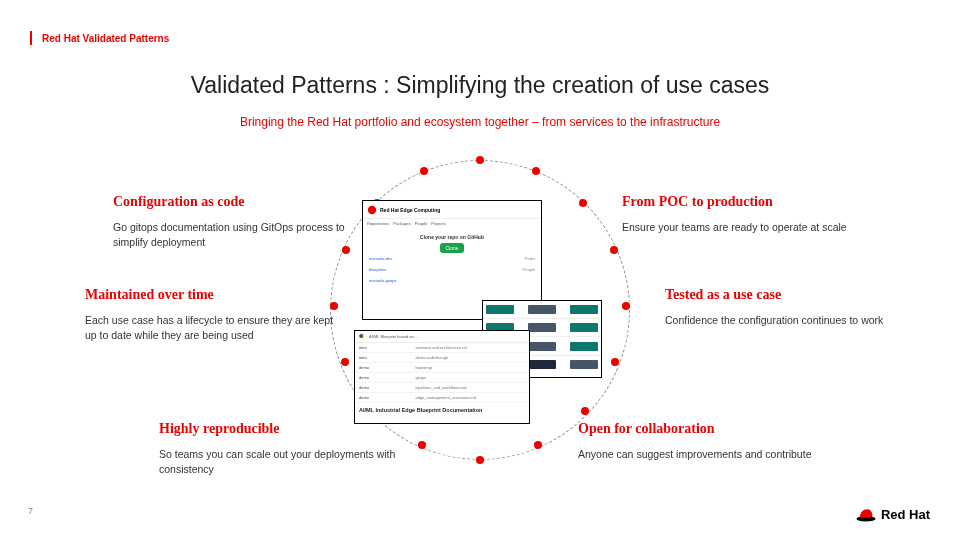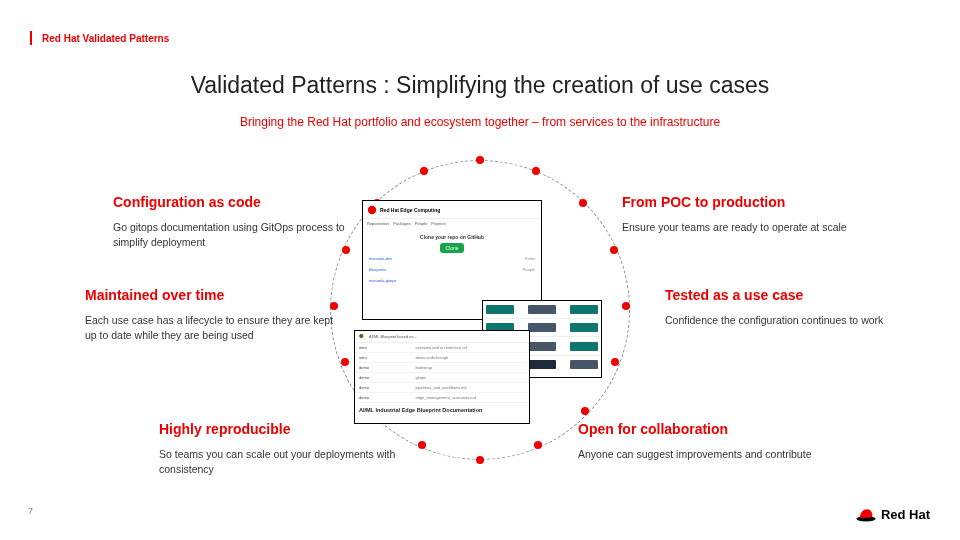--- a/index.html
+++ b/index.html
@@ -7,21 +7,21 @@
 .topbar { position:absolute; left:30px; top:31px; display:flex; align-items:center; }
 .redbar { width:2px; height:14px; background:#e00; margin-right:10px; }
 .brand { color:#e00; font-size:10px; font-weight:700; }
 .title { position:absolute; top:72px; left:0; width:100%; text-align:center; font-size:23px; font-weight:400; color:#222; }
 .subtitle { position:absolute; top:115px; left:0; width:100%; text-align:center; font-size:12px; font-weight:400; color:#e00; }
 .circle { position:absolute; left:330px; top:160px; width:300px; height:300px; border:1px dashed #888; border-radius:50%; }
 .dot { position:absolute; width:8px; height:8px; border-radius:50%; background:#e00; transform:translate(-50%,-50%); }
 .feat { position:absolute; width:250px; }
 .feat.left { text-align:left; }
 .feat.right { text-align:left; }
-.ftitle { color:#e00; font-size:14px; font-weight:700; margin-bottom:10px; white-space:nowrap; }
+.ftitle { color:#e00; font-size:14px; font-weight:700; margin-bottom:10px; white-space:nowrap;font-family:Liberation Serif, serif; }
 .fbody { font-size:10.5px; color:#333; line-height:1.45; }
 .pagenum { position:absolute; left:28px; bottom:24px; font-size:9px; color:#888; }
 .logo { position:absolute; right:30px; bottom:18px; display:flex; align-items:center; }
 .hat { width:22px; height:16px; position:relative; margin-right:4px; }
 .logo-txt { font-weight:700; font-size:13px; color:#000; }
 .shots { position:absolute; left:362px; top:200px; width:236px; height:220px; }
 .shot { position:absolute; background:#fff; border:1px solid #000; }
 .s1 { left:0; top:0; width:180px; height:120px; }
 .s2 { left:120px; top:100px; width:120px; height:78px; }
 .s3 { left:-8px; top:130px; width:176px; height:94px; }

